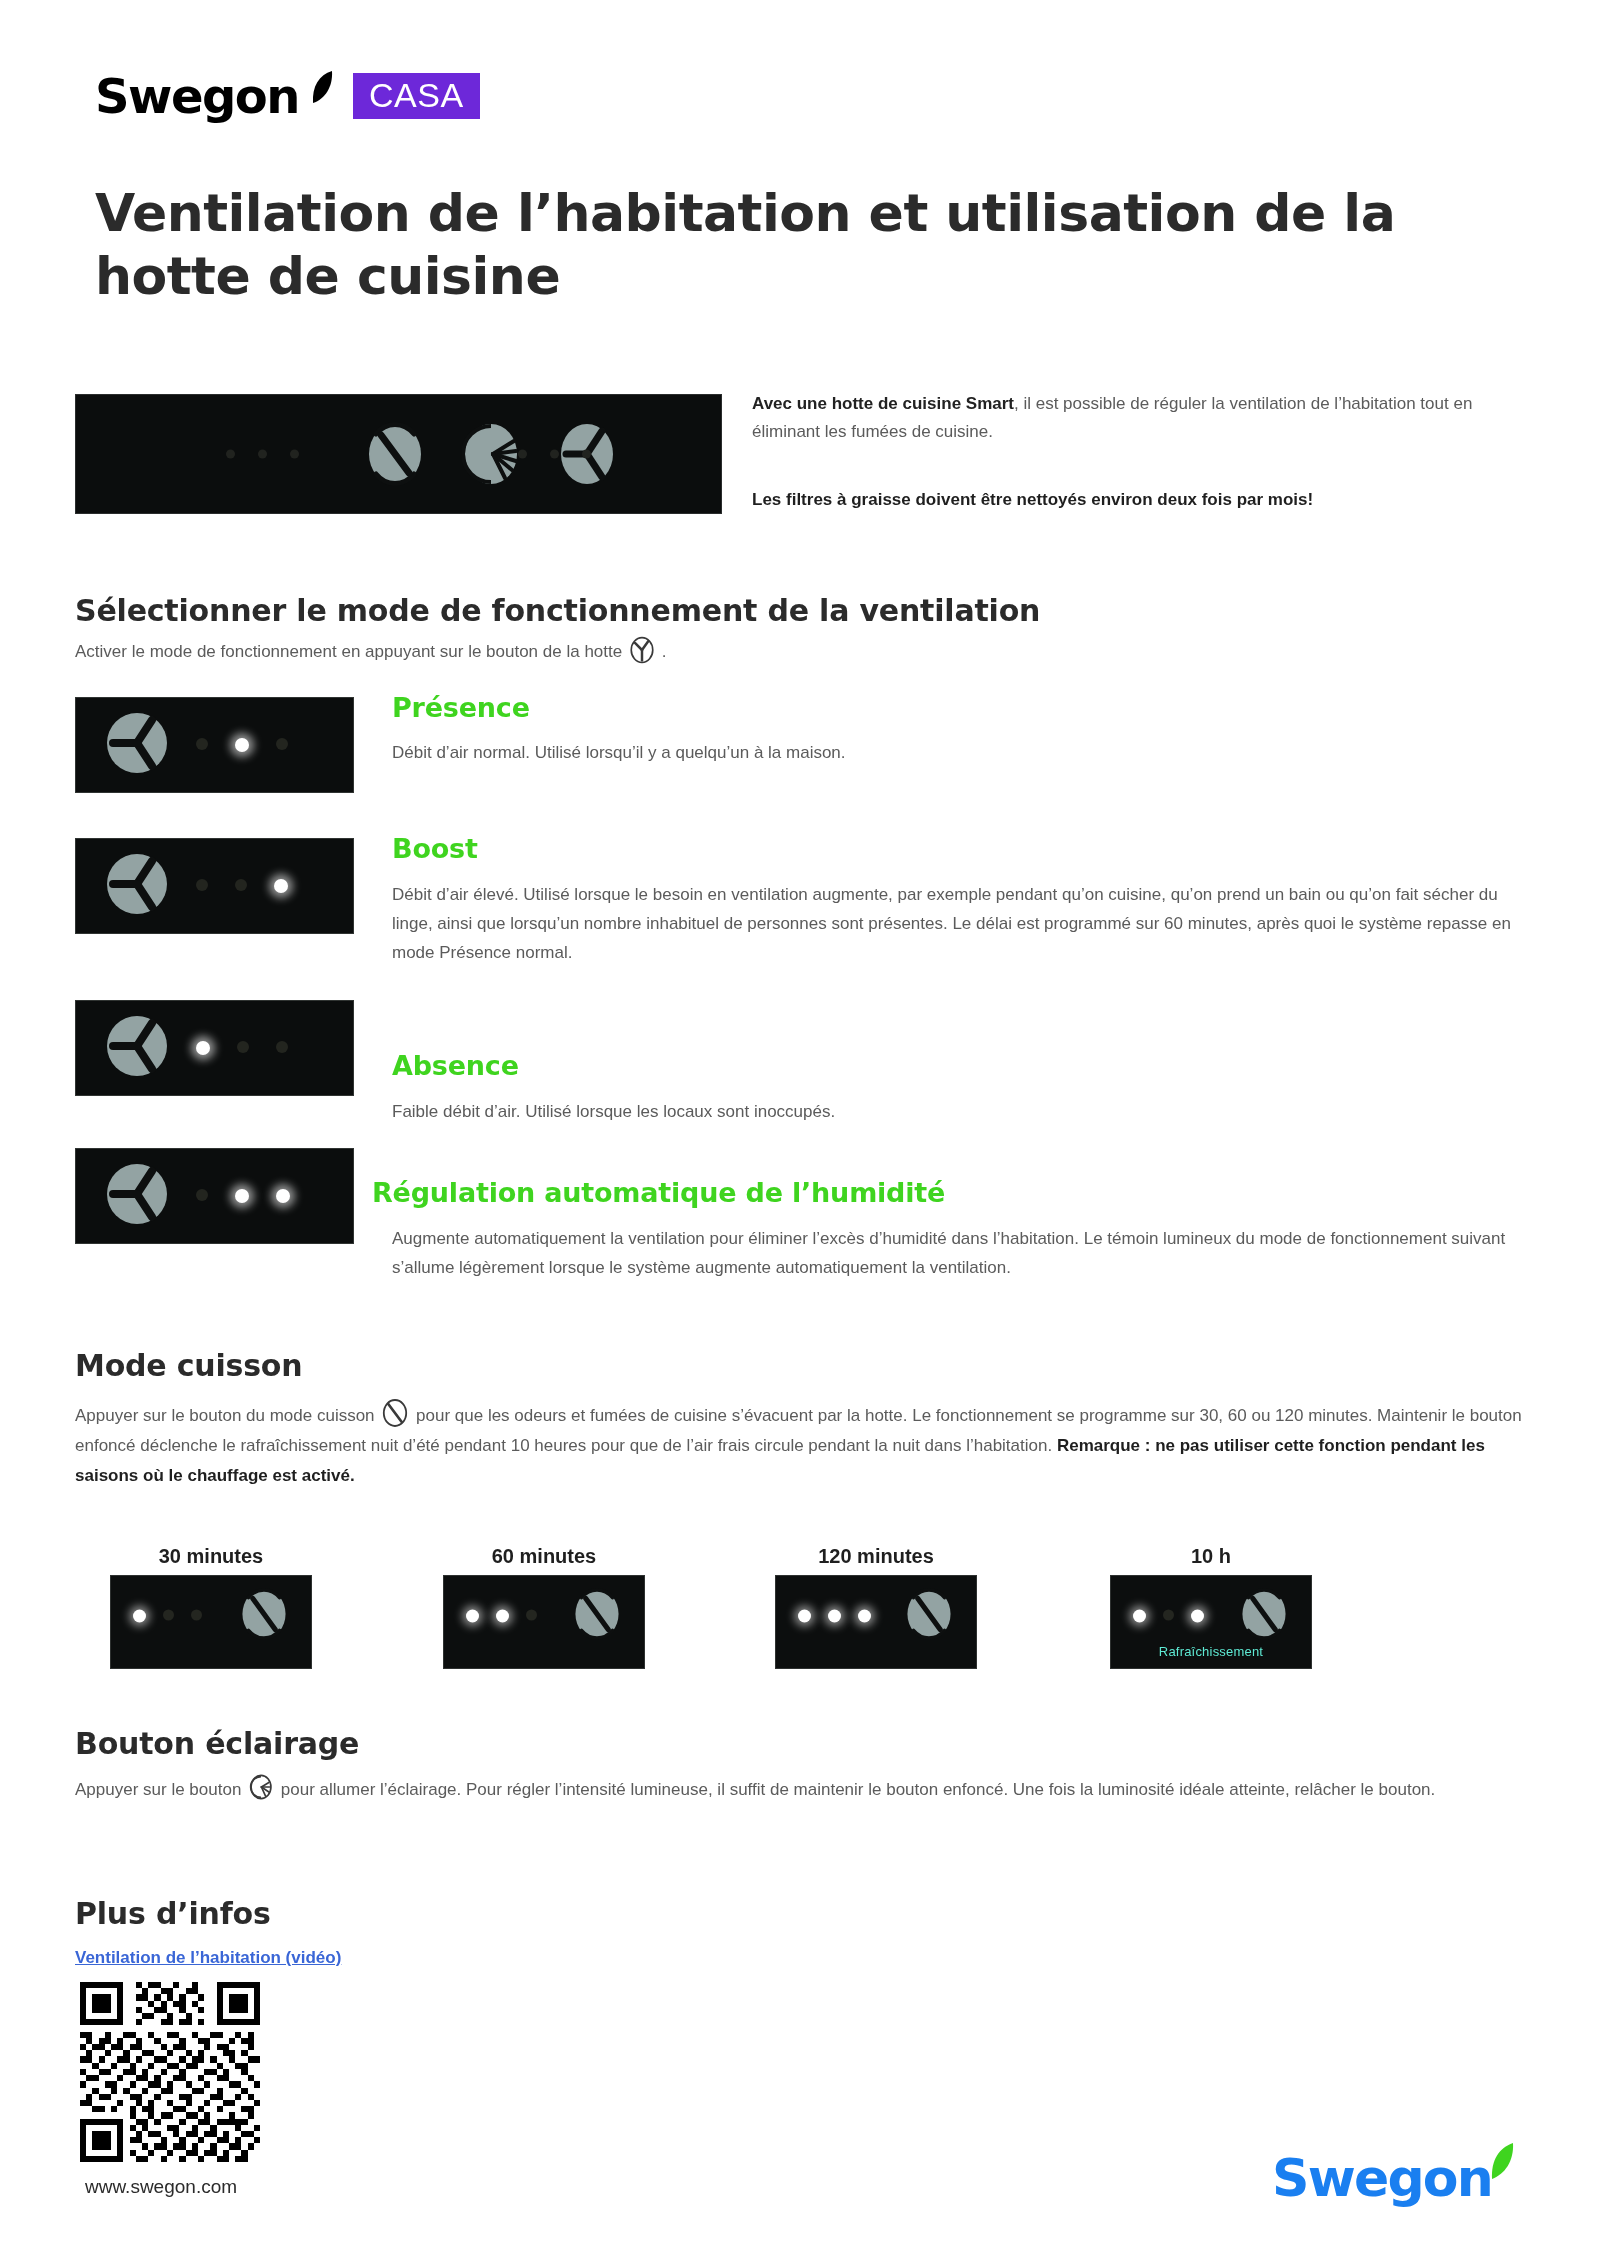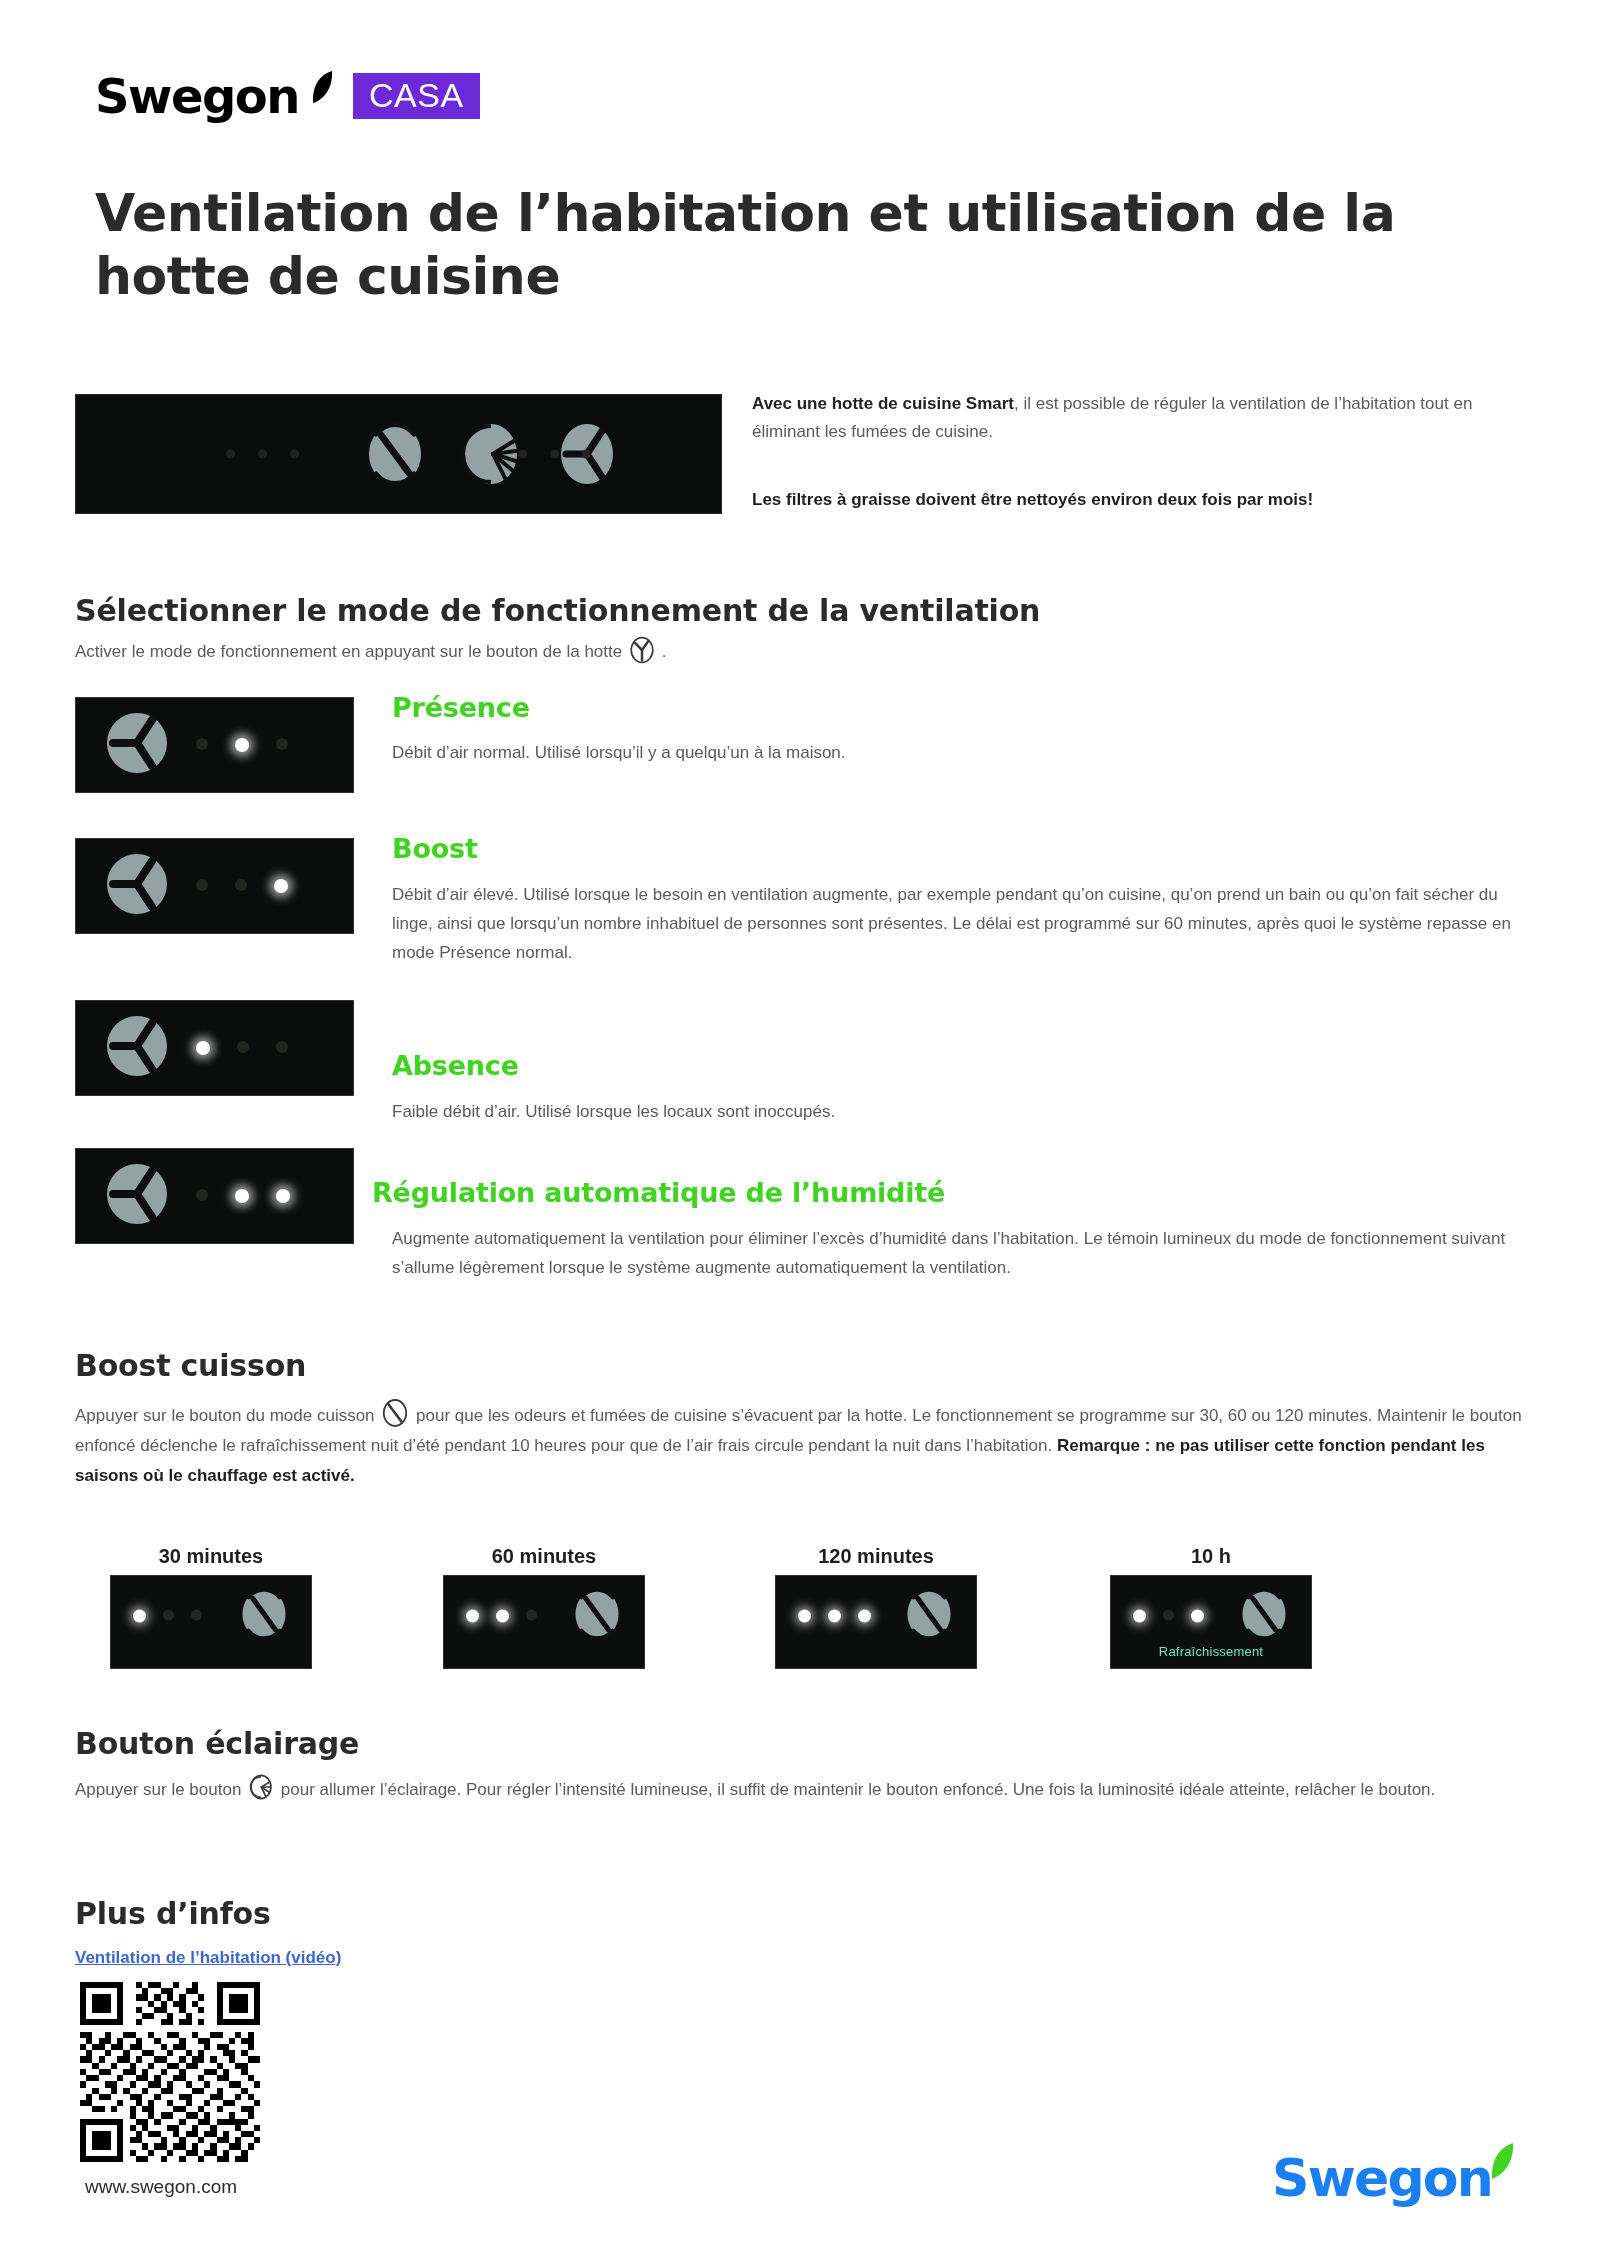--- a/index.html
+++ b/index.html
@@ -454,21 +454,21 @@
     </span>
     <span class="dots">
       <span class="dot-off"></span>
       <span class="dot-on"></span>
       <span class="dot-on"></span>
     </span>
   </div>
   <div class="mode-title" style="left:372px; top:1177px;text-align:center;">Régulation automatique de l’humidité</div>
   <div class="mode-body" style="left:392px; top:1224px; width:1145px;">Augmente automatiquement la ventilation pour éliminer l’excès d’humidité dans l’habitation. Le témoin lumineux du mode de fonctionnement suivant s’allume légèrement lorsque le système augmente automatiquement la ventilation.</div>
 
-  <div class="sec-h" style="left:75px; top:1348px;">Boost cuisson</div>
+  <div class="sec-h" style="left:75px; top:1348px;">Mode cuisson</div>
   <div class="para" style="left:75px; top:1398px; width:1465px;">
     <span>Appuyer sur le bouton du mode cuisson</span>
     <svg class="inline-ico" width="26" height="30" viewBox="0 0 58 66">
       <ellipse cx="29" cy="33" rx="25" ry="29" fill="none" stroke="#3a3a3a" stroke-width="4"></ellipse>
       <line x1="14" y1="13" x2="44" y2="53" stroke="#3a3a3a" stroke-width="6" stroke-linecap="round"></line>
     </svg>
     <span>pour que les odeurs et fumées de cuisine s’évacuent par la hotte. Le fonctionnement se programme sur 30, 60 ou 120 minutes. Maintenir le bouton enfoncé déclenche le rafraîchissement nuit d’été pendant 10 heures pour que de l’air frais circule pendant la nuit dans l’habitation.</span>
     <b>Remarque : ne pas utiliser cette fonction pendant les saisons où le chauffage est activé.</b>
   </div>
 

